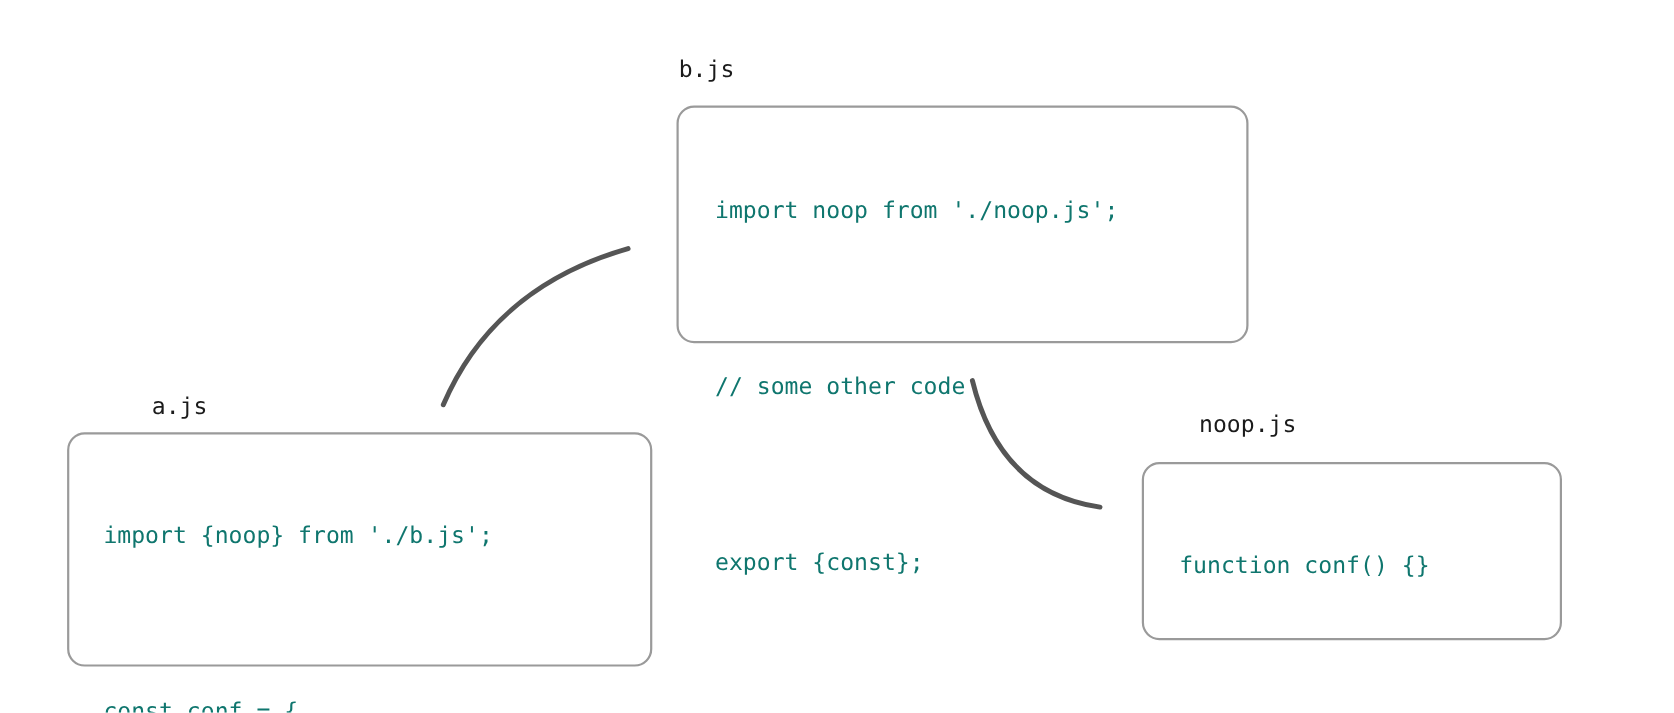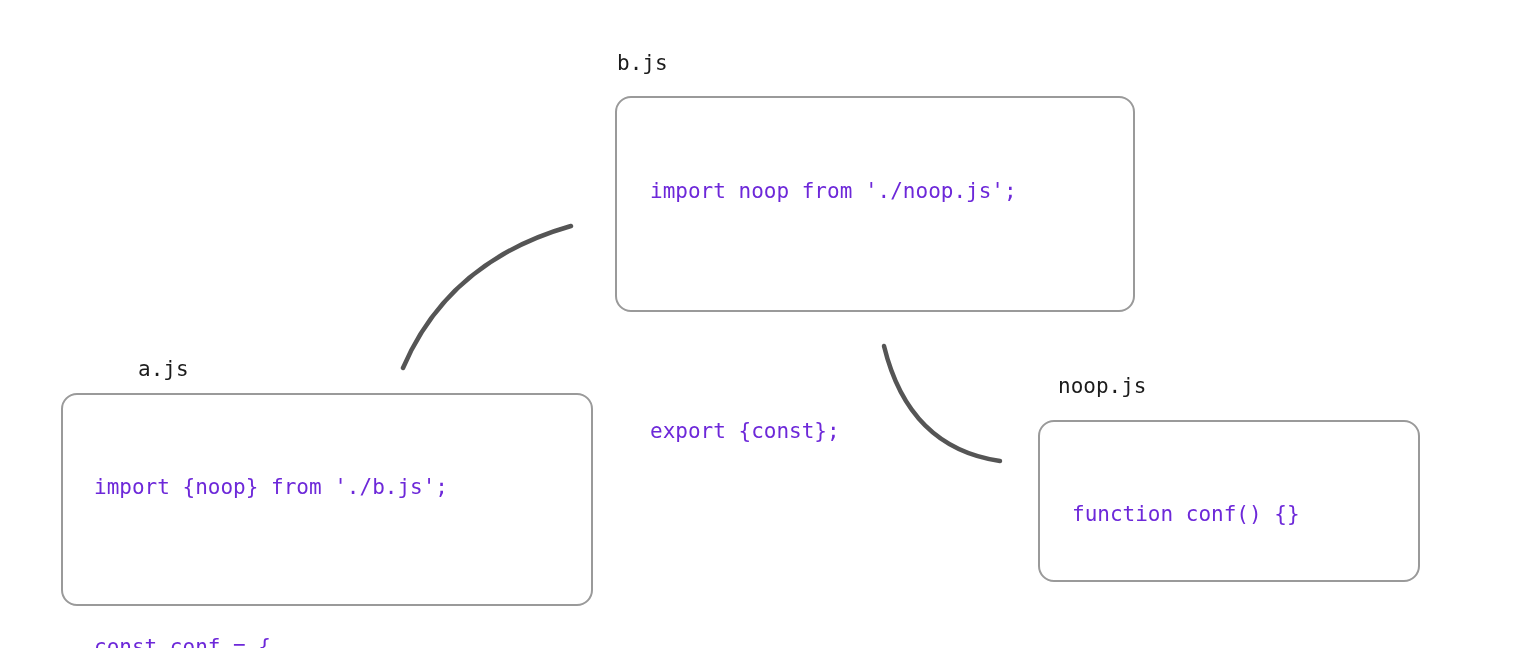--- a/index.html
+++ b/index.html
@@ -31,21 +31,21 @@
     box-sizing: border-box;
     border: 2px solid #9a9a9a;
     border-radius: 16px;
     background: #ffffff;
   }
 
   .code-body {
     position: absolute;
     font-family: "DejaVu Sans Mono", monospace;
     font-size: 21px;
-    color: #6d28d9;
+    color: #0f766e;
     white-space: pre;
     letter-spacing: 0px;
   }
   .code-line {
     height: 32px;
     line-height: 32px;
     white-space: pre;
   }
   .code-line.blank {
     height: 32px;
@@ -69,41 +69,42 @@
 
   
   #label-bjs    { left: 617px; top: 50px; }
   #box-bjs      { left: 615px; top: 96px; width: 520px; height: 216px; }
   #body-bjs     { left: 650px; top: 127px; }
 
   #label-ajs    { left: 90px;  top: 356px; margin-left: 48px; }
   #box-ajs      { left: 61px;  top: 393px; width: 532px; height: 213px; }
   #body-ajs     { left: 94px;  top: 423px; }
 
-  #label-noopjs { left: 1058px; top: 373px; }
+  #label-noopjs { left: 1090px; top: 373px; }
   #box-noopjs   { left: 1038px; top: 420px; width: 382px; height: 162px; }
   #body-noopjs  { left: 1072px; top: 450px; }
 </style>
 </head>
 <body>
 
 <div id="canvas">
 
   <svg class="connectors" viewBox="0 0 1522 648" xmlns="http://www.w3.org/2000/svg">
     <path id="conn-a-to-b" d="M 403 368 C 432 300 487 250 571 226"></path>
     <path id="conn-b-to-noop" d="M 884 346 C 900 412 938 452 1000 461"></path>
   </svg>
 
   <div class="file-label" id="label-bjs">b.js</div>
 
   <div class="code-box" id="box-bjs"></div>
 
   <div class="code-body" id="body-bjs">
     <div class="code-line">import noop from './noop.js';</div>
     <div class="code-line blank"></div>
+    <div class="code-line">// some other code</div>
     <div class="code-line blank"></div>
     <div class="code-line">export {const};</div>
   </div>
 
   <div class="file-label" id="label-ajs">a.js</div>
 
   <div class="code-box" id="box-ajs"></div>
 
   <div class="code-body" id="body-ajs">
     <div class="code-line">import {noop} from './b.js';</div>

